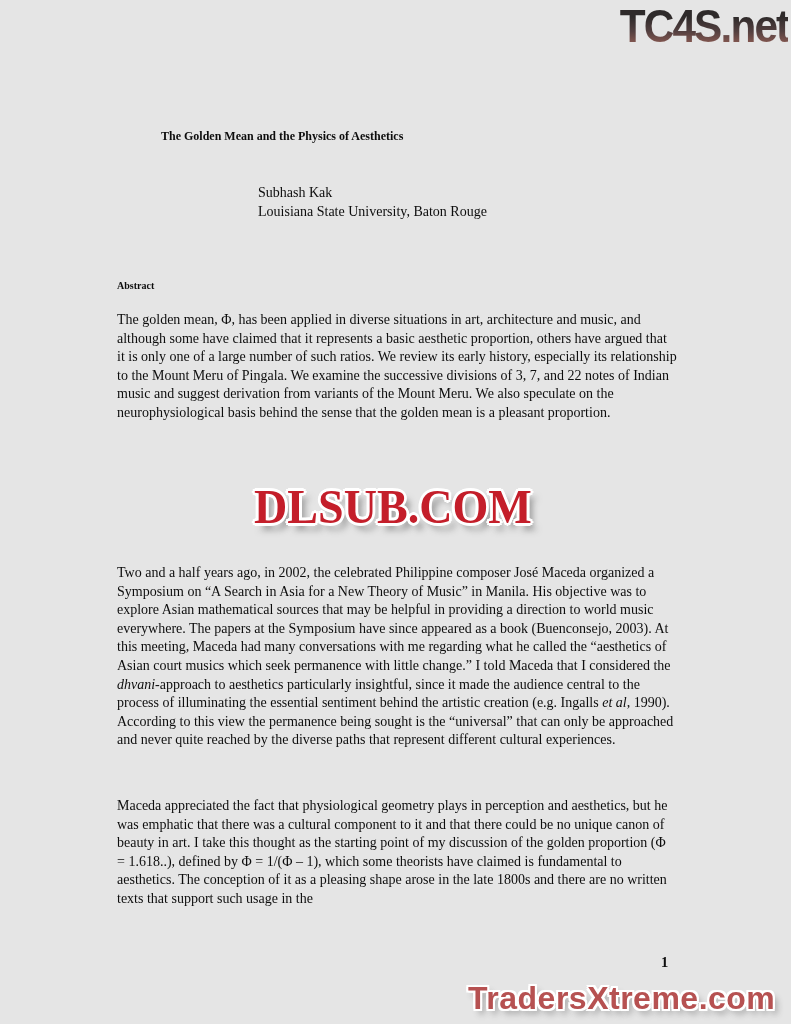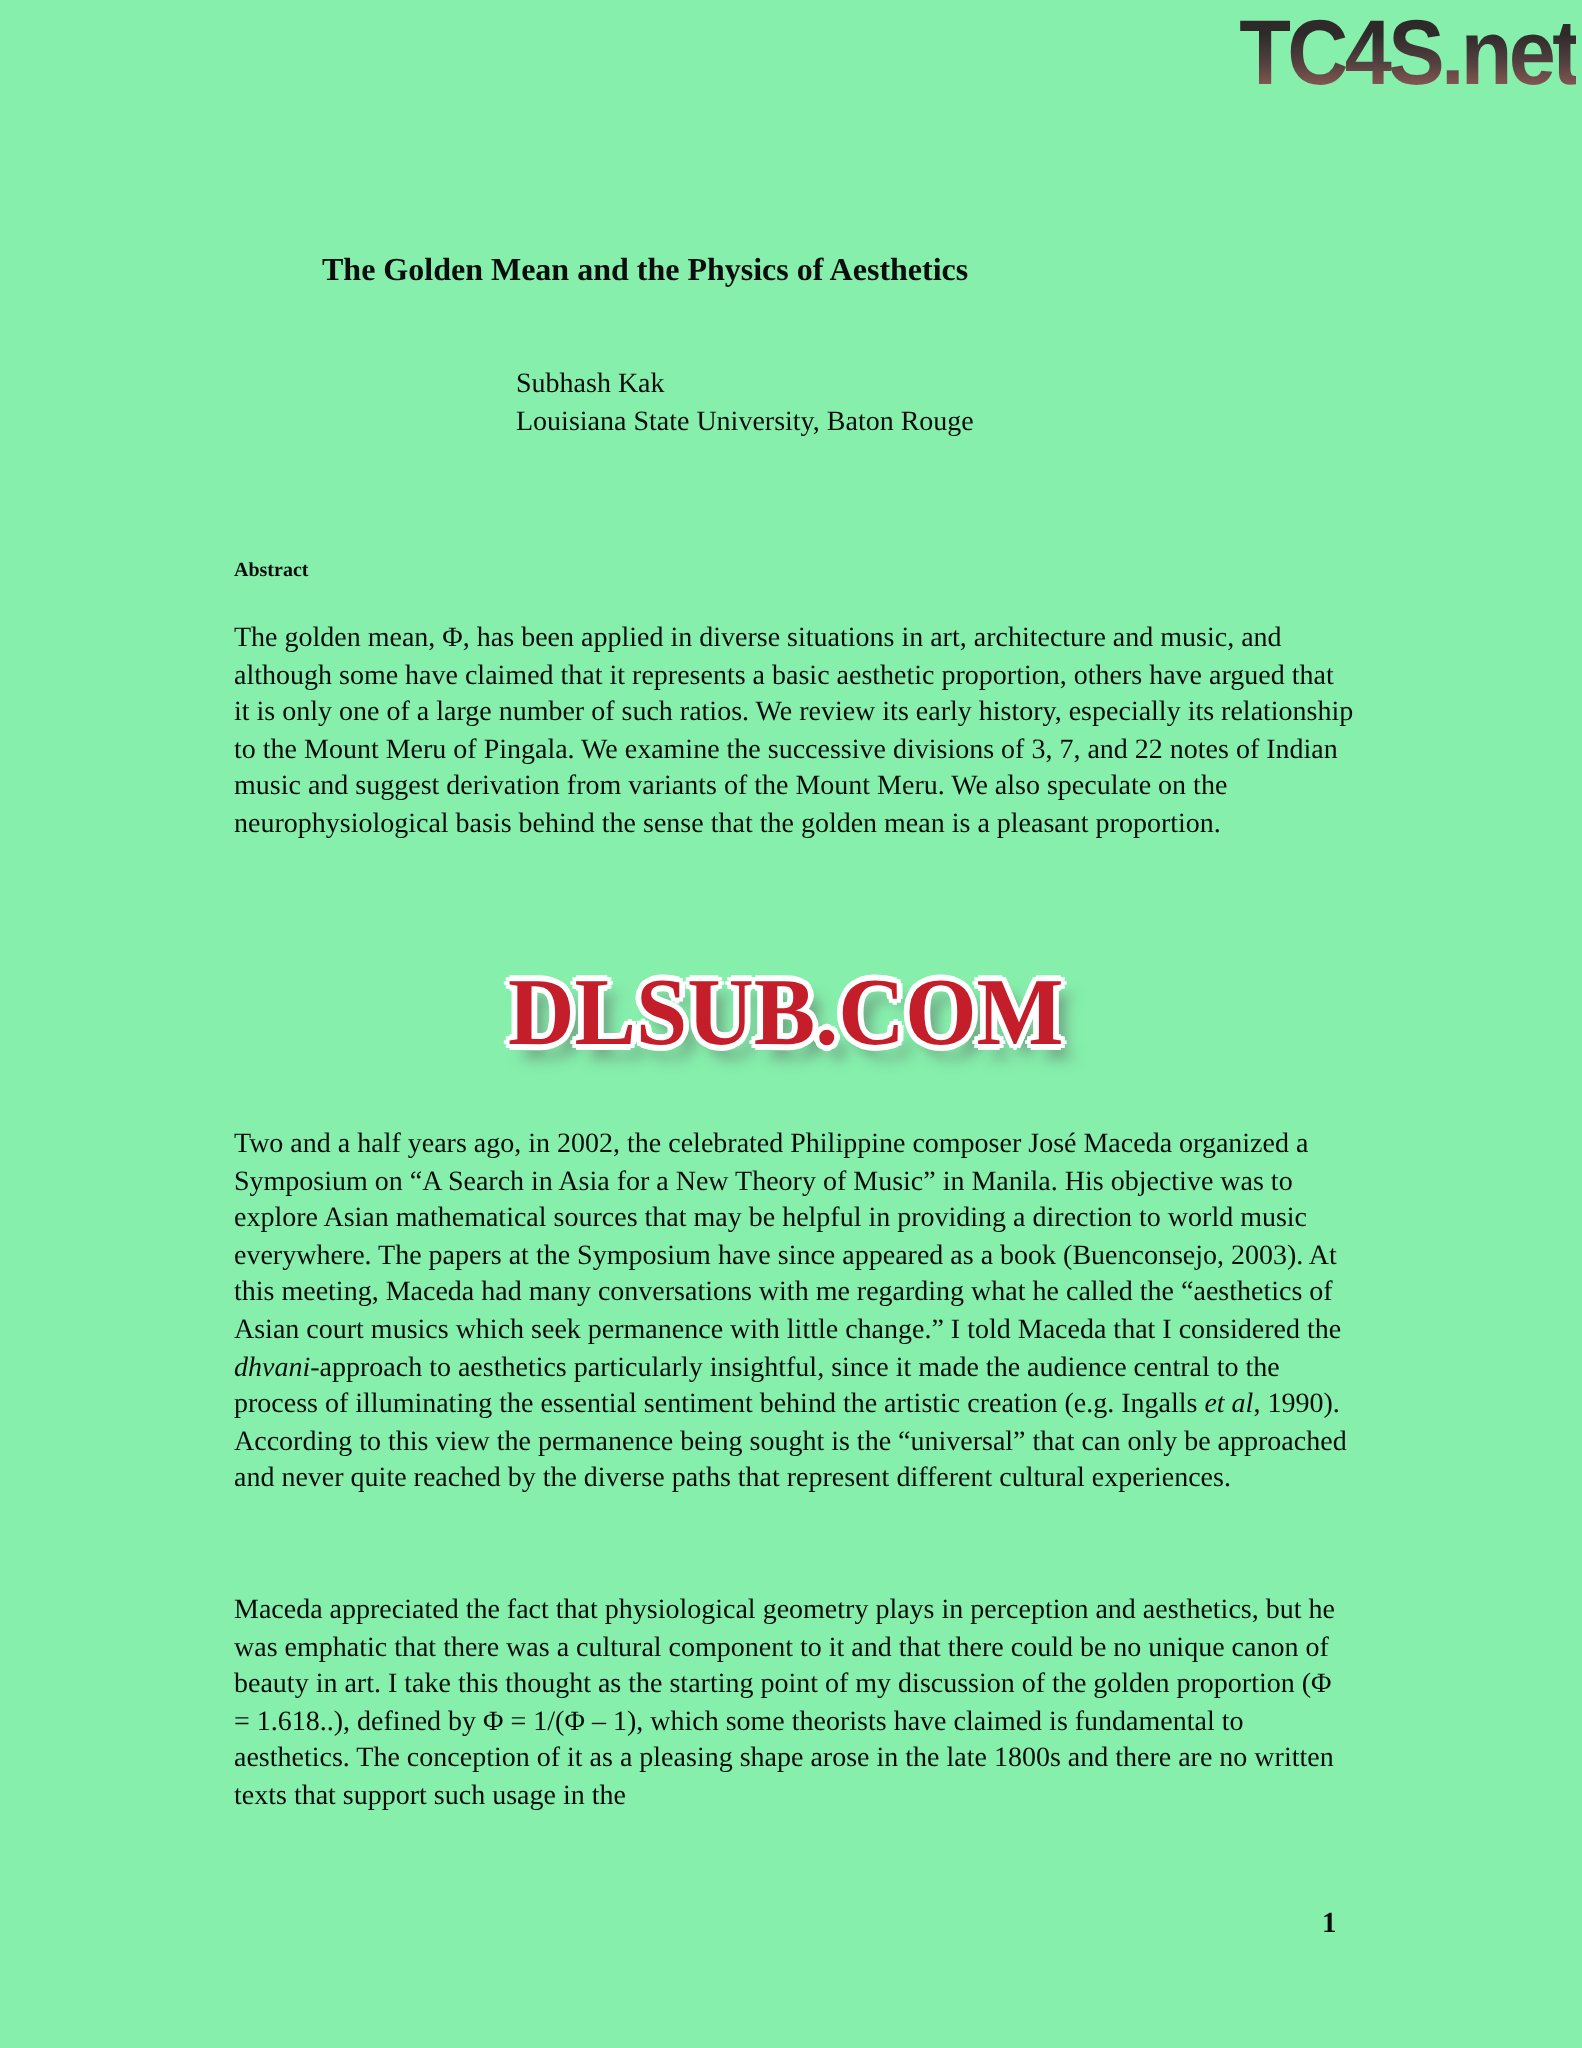--- a/index.html
+++ b/index.html
@@ -1,25 +1,25 @@
 <!DOCTYPE html>
 <html><head>
 <meta charset="utf-8">
 <style>
   html,body{margin:0;padding:0;}
   body{
     width:791px;height:1024px;background:#ffffff;position:relative;overflow:hidden;
     font-family:"Liberation Serif", serif;color:#0d0d0d;
   }
-  .page{position:absolute;inset:0;background:#86efac;}
+  .page{position:absolute;inset:0;background:#e5e5e5;}
   .block{position:absolute;left:117px;width:560px;font-size:14px;line-height:18.6px;text-align:left;}
   .it{font-style:italic;}
   .b{font-weight:bold;}
   .line-header{top:94px;}
-  .title{top:126px;padding-left:44px;font-size:16px;line-height:20px;font-weight:bold;}
+  .title{top:126px;padding-left:44px;font-size:12px;line-height:20px;font-weight:bold;}
   .authors{top:184px;padding-left:141px;}
   .h-abstract{top:277px;font-weight:bold;font-size:10px;}
   .p-abstract{top:311px;}
   .dedication{top:490px;left:163px;width:500px;font-style:italic;}
   .h-intro{top:526px;font-weight:bold;font-size:17.5px;line-height:22px;}
   .p1{top:564px;}
   .p2{top:797px;}
   .pagenum{position:absolute;left:661px;top:954px;font-size:14.5px;font-weight:600;}
 
   .wm-top{
@@ -69,14 +69,15 @@
   <div class="block p-abstract">The golden mean, Φ, has been applied in diverse situations in art, architecture and music, and although some have claimed that it represents a basic aesthetic proportion, others have argued that it is only one of a large number of such ratios. We review its early history, especially its relationship to the Mount Meru of Pingala. We examine the successive divisions of 3, 7, and 22 notes of Indian music and suggest derivation from variants of the Mount Meru. We also speculate on the neurophysiological basis behind the sense that the golden mean is a pleasant proportion.</div>
 
 
   <div class="wm-mid">DLSUB.COM</div>
 
   <div class="block p1"><span>Two and a half years ago, in 2002, the celebrated Philippine composer José Maceda organized a Symposium on “A Search in Asia for a New Theory of Music” in Manila. His objective was to explore Asian mathematical sources that may be helpful in providing a direction to world music everywhere. The papers at the Symposium have since appeared as a book (Buenconsejo, 2003). At this meeting, Maceda had many conversations with me regarding what he called the “aesthetics of Asian court musics which seek permanence with little change.” I told Maceda that I considered the </span><span class="it">dhvani-</span><span>approach to aesthetics particularly insightful, since it made the audience central to the process of illuminating the essential sentiment behind the artistic creation (e.g. Ingalls </span><span class="it">et al</span><span>, 1990). According to this view the permanence being sought is the “universal” that can only be approached and never quite reached by the diverse paths that represent different cultural experiences.</span></div>
   <div class="block p2"><span>Maceda appreciated the fact that physiological geometry plays in perception and aesthetics, but he was emphatic that there was a cultural component to it and that there could be no unique canon of beauty in art. I take this thought as the starting point of my discussion of the golden proportion (Φ = 1.618..), defined by Φ = 1/(Φ – 1), which some theorists have claimed is fundamental to aesthetics. The conception of it as a pleasing shape arose in the late 1800s and there are no written texts that support such usage in the</span></div>
 
   <div class="pagenum">1</div>
 
+  <div class="wm-bottom">TradersXtreme.com</div>
 
 </div>
 
 </body></html>

